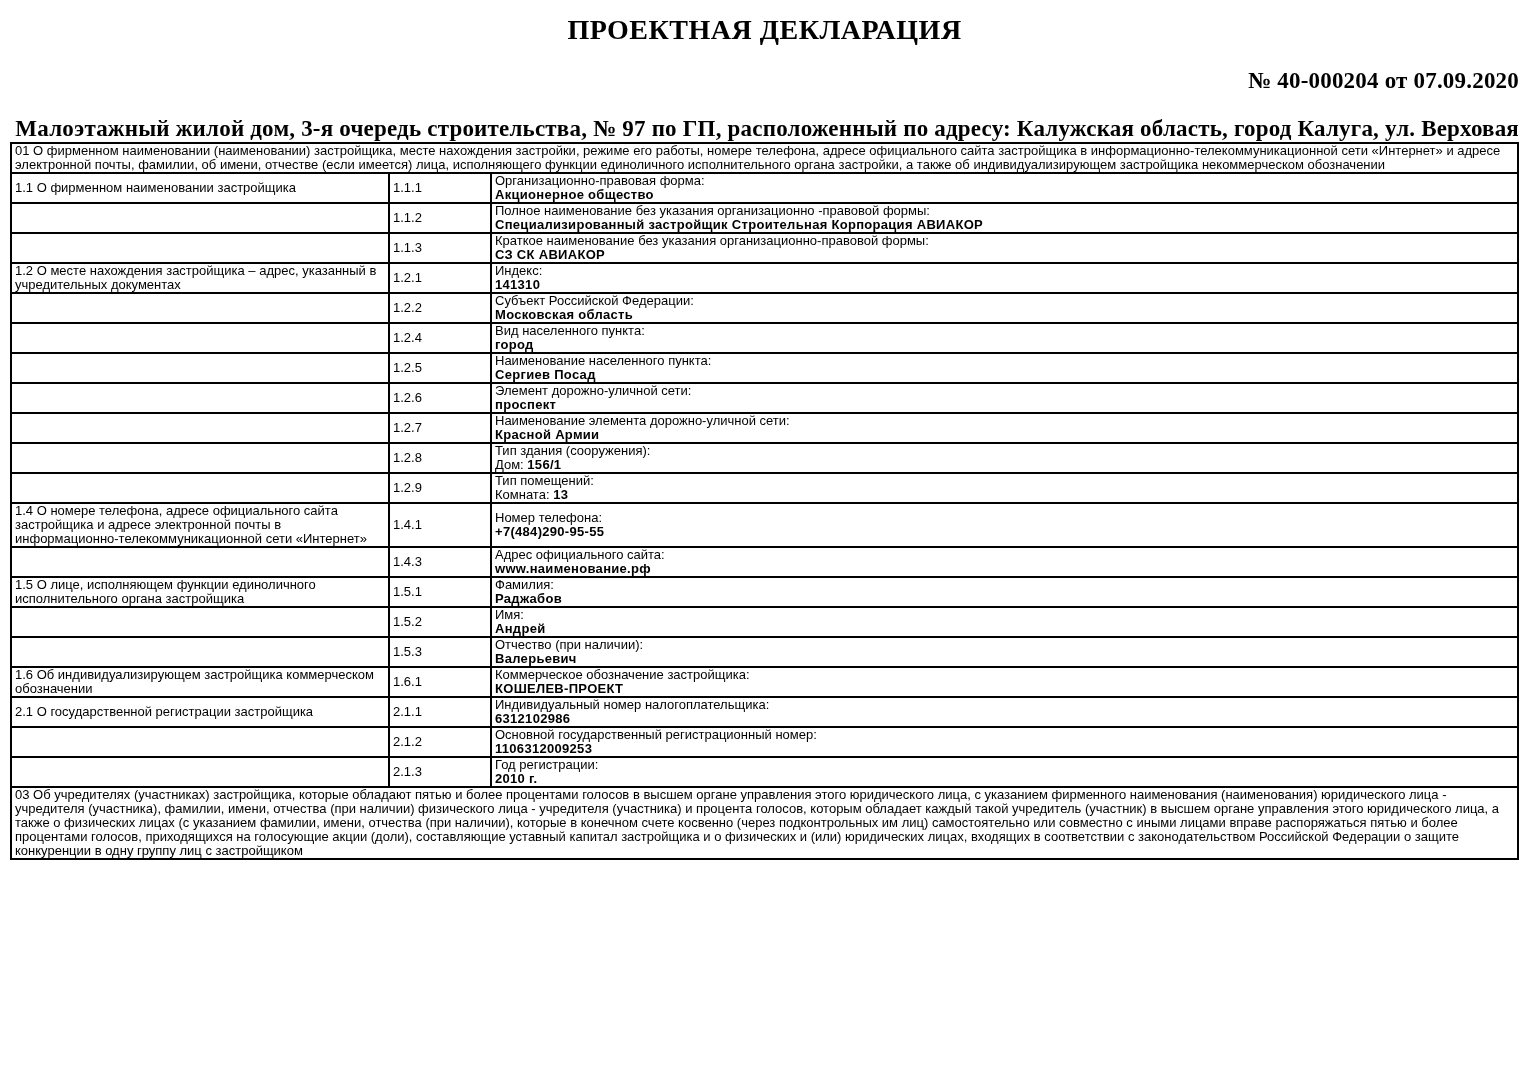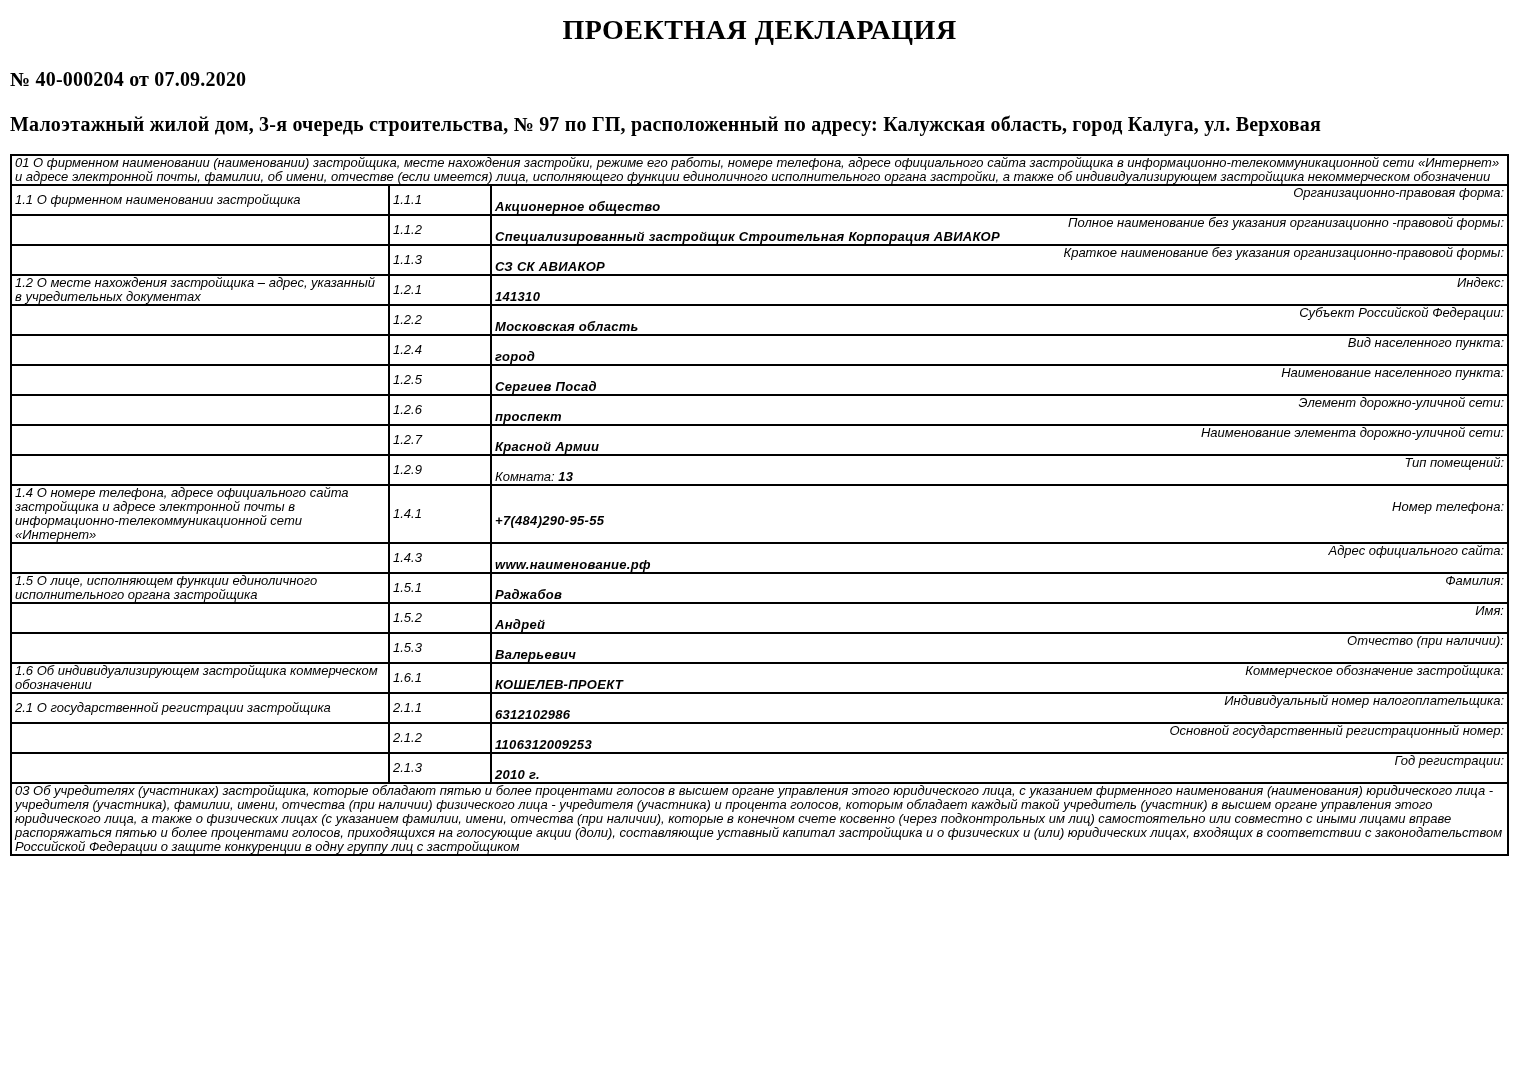--- a/index.html
+++ b/index.html
@@ -8,62 +8,59 @@
     background: #ffffff;
     color: #000000;
   }
   body {
     width: 1529px;
     height: 1080px;
     overflow: hidden;
     font-family: "Liberation Sans", sans-serif;
   }
   .page {
-    padding: 8px 20px 0 10px;
+    padding: 8px 10px 0 10px;
   }
   .doc-title {
     margin: 6px 0 0 0;
     text-align: center;
     font-family: "Liberation Serif", serif;
     font-weight: bold;
     font-size: 28px;
     letter-spacing: 0.5px;
   }
   .doc-sub {
     margin-top: 22px;
-    text-align: left;
+    text-align: right;
     font-family: "Liberation Serif", serif;
     font-weight: bold;
-    font-size: 20px;
+    font-size: 23px;
     letter-spacing: 0.2px;
   }
   table.decl {
-    margin-top: 18px;
     width: 100%;
     border-collapse: collapse;
     table-layout: fixed;
-    font-style: italic;
   }
   table.decl td {
     border: 2px solid #000000;
     padding: 0 3px;
     vertical-align: middle;
     font-size: 13px;
     line-height: 14px;
     word-wrap: break-word;
   }
   td.section-cell {
     padding: 1px 3px;
   }
   td.col-code {
     padding-left: 4px;
   }
   .field-label {
     font-weight: normal;
-    text-align: right;
   }
   .field-value {
     font-weight: bold;
     letter-spacing: 0.3px;
   }
   .field-value .value-prefix {
     font-weight: normal;
     letter-spacing: 0;
   }
 </style>
@@ -152,20 +149,28 @@
         <tr>
           <td class="col-group"></td>
           <td class="col-code">1.2.7</td>
           <td class="col-field">
             <div class="field-label">Наименование элемента дорожно-уличной сети:</div>
             <div class="field-value">Красной Армии</div>
           </td>
         </tr>
         <tr>
           <td class="col-group"></td>
+          <td class="col-code">1.2.8</td>
+          <td class="col-field">
+            <div class="field-label">Тип здания (сооружения):</div>
+            <div class="field-value"><span class="value-prefix">Дом: </span><span>156/1</span></div>
+          </td>
+        </tr>
+        <tr>
+          <td class="col-group"></td>
           <td class="col-code">1.2.9</td>
           <td class="col-field">
             <div class="field-label">Тип помещений:</div>
             <div class="field-value"><span class="value-prefix">Комната: </span><span>13</span></div>
           </td>
         </tr>
         <tr>
           <td class="col-group">1.4 О номере телефона, адресе официального сайта застройщика и адресе электронной почты в информационно-телекоммуникационной сети «Интернет»</td>
           <td class="col-code">1.4.1</td>
           <td class="col-field">

